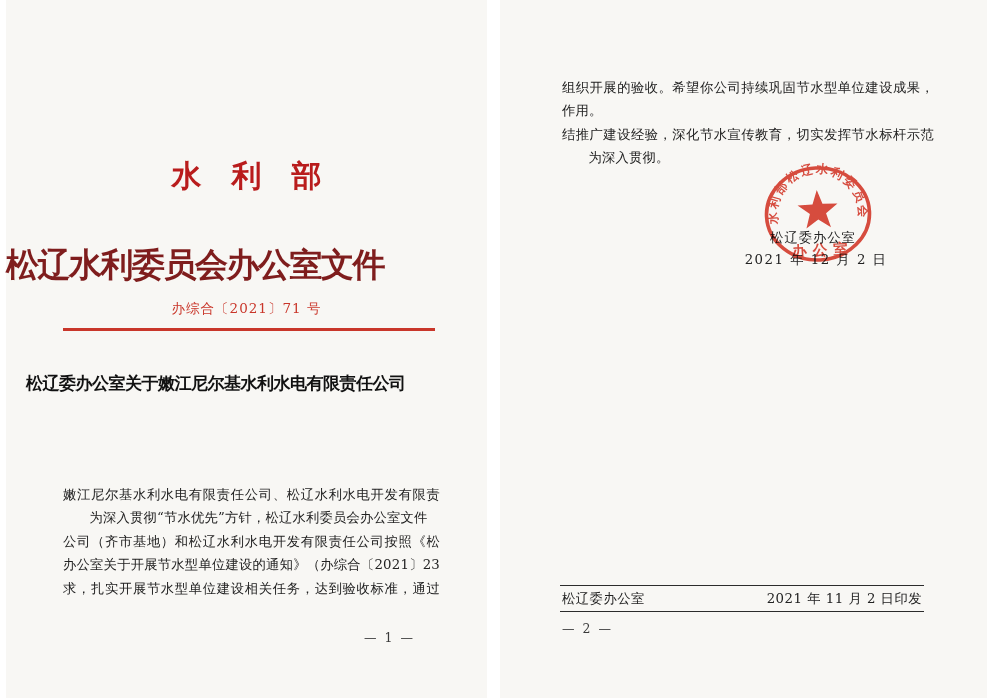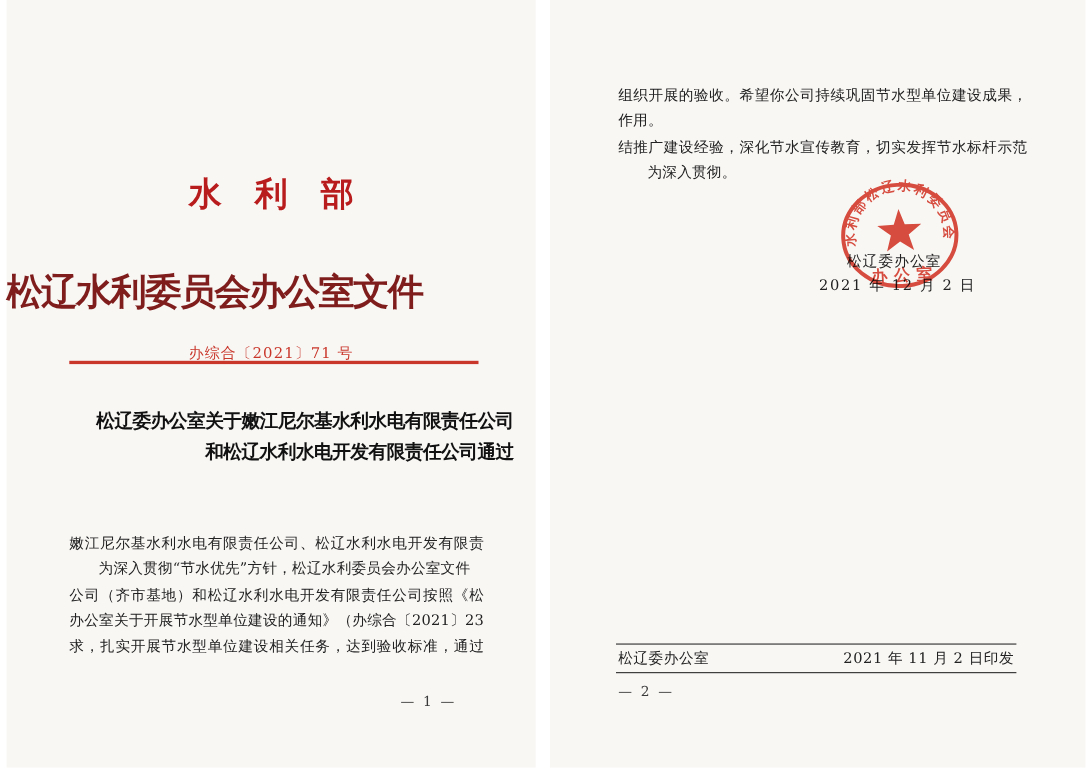--- a/index.html
+++ b/index.html
@@ -30,33 +30,33 @@
   .org-bottom{
     position:absolute;top:199px;left:0;width:100%;
     font-family:"DejaVu Serif","Liberation Serif",serif;
     font-weight:bold;
     font-size:33px;
     letter-spacing:-1.5px;
     color:#7f1d1d;
     margin-top:44px;
   }
   .doc-number{
-    position:absolute;top:312px;left:0;width:100%;
+    position:absolute;top:300px;left:0;width:100%;
     text-align:center;
     font-size:13.5px;
     letter-spacing:1px;
     color:#c9362a;
   }
   .red-rule{
     position:absolute;top:328px;left:57px;width:372px;height:2.5px;
     background:#c9362a;
   }
   .doc-title{
     position:absolute;top:370px;left:20px;width:441px;
-    text-align:right;
+    text-align:left;
     font-family:"DejaVu Sans","Liberation Sans",sans-serif;
     font-weight:bold;
     font-size:17px;
     letter-spacing:-0.5px;
     line-height:27.5px;
     color:#111;
   }
   .body-block{
     position:absolute;
     font-size:13.3px;
@@ -110,21 +110,20 @@
 <div class="scan">
 
   <div class="page page-left">
     <div class="org-top">水　利　部</div>
     <div class="org-bottom">松辽水利委员会办公室文件</div>
     <div class="doc-number">办综合〔2021〕71 号</div>
     <div class="red-rule"></div>
 
     <div class="doc-title">
       <div>松辽委办公室关于嫩江尼尔基水利水电有限责任公司</div>
-      <div>和松辽水利水电开发有限责任公司通过</div>
     </div>
 
     <div class="body-block body-p1">
       <div class="bline fill">嫩江尼尔基水利水电有限责任公司、松辽水利水电开发有限责任</div>
       <div class="bline ind">为深入贯彻“节水优先”方针，松辽水利委员会办公室文件</div>
       <div class="bline fill">公司（齐市基地）和松辽水利水电开发有限责任公司按照《松辽委</div>
       <div class="bline fill">办公室关于开展节水型单位建设的通知》（办综合〔2021〕23 号）要</div>
       <div class="bline fill">求，扎实开展节水型单位建设相关任务，达到验收标准，通过我委</div>
     </div>
 

